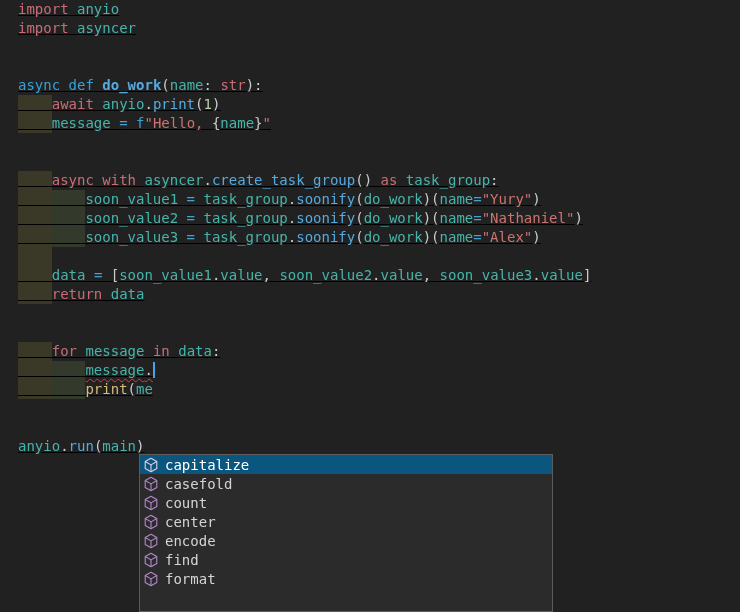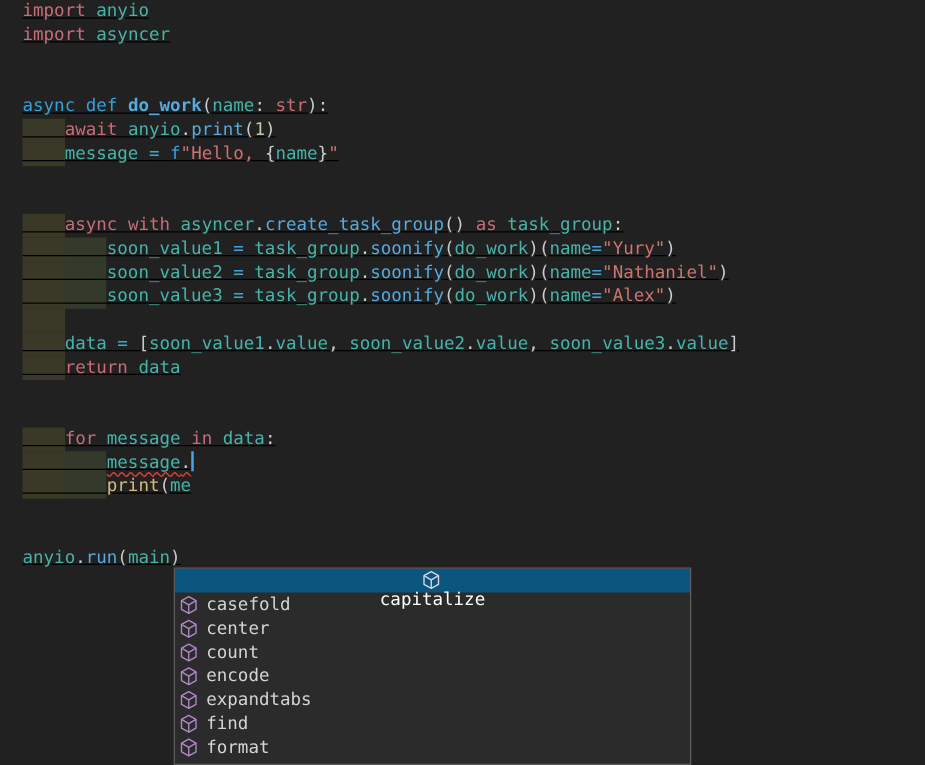--- a/index.html
+++ b/index.html
@@ -50,21 +50,21 @@
   }
   .suggest{
     position:absolute;left:139px;top:454px;width:414px;height:158px;
     background:var(--suggest-bg);border:1px solid var(--suggest-border);
     overflow:hidden;z-index:5;
   }
   .sg-row{
     display:flex;align-items:center;height:19px;font-size:14px;
     color:var(--suggest-text);cursor:default;
   }
-  .sg-row.sel{background:var(--suggest-selected-bg);color:var(--suggest-selected-text);flex-direction:column;}
+  .sg-row.sel{background:var(--suggest-selected-bg);color:var(--suggest-selected-text);}
   .sg-icon{width:16px;height:16px;margin:1px 6px 0 3px;flex:none;color:var(--method-icon-purple);}
   .sg-row.sel .sg-icon{color:var(--method-icon-selected);}
   .sg-label{white-space:pre;}
 </style>
 </head>
 <body>
 
 <div class="code-area">
     <div class="code-line"><span class="tok kwp">import</span><span class="tok pl"> </span><span class="tok id">anyio</span></div>
     <div class="code-line"><span class="tok kwp">import</span><span class="tok pl"> </span><span class="tok id">asyncer</span></div>
@@ -109,45 +109,37 @@
             <path d="M8 7.9 V14.7"></path>
           </svg></span>
         <span class="sg-label">casefold</span>
       </div>
       <div class="sg-row">
         <span class="sg-icon"><svg viewBox="0 0 16 16" width="16" height="16" fill="none" stroke="currentColor" stroke-width="1.1" stroke-linejoin="round">
             <path d="M8 1.3 L13.8 4.5 V11.5 L8 14.7 L2.2 11.5 V4.5 Z"></path>
             <path d="M2.2 4.5 L8 7.9 L13.8 4.5"></path>
             <path d="M8 7.9 V14.7"></path>
           </svg></span>
+        <span class="sg-label">count</span>
+      </div>
+      <div class="sg-row">
+        <span class="sg-icon"><svg viewBox="0 0 16 16" width="16" height="16" fill="none" stroke="currentColor" stroke-width="1.1" stroke-linejoin="round">
+            <path d="M8 1.3 L13.8 4.5 V11.5 L8 14.7 L2.2 11.5 V4.5 Z"></path>
+            <path d="M2.2 4.5 L8 7.9 L13.8 4.5"></path>
+            <path d="M8 7.9 V14.7"></path>
+          </svg></span>
         <span class="sg-label">center</span>
       </div>
       <div class="sg-row">
         <span class="sg-icon"><svg viewBox="0 0 16 16" width="16" height="16" fill="none" stroke="currentColor" stroke-width="1.1" stroke-linejoin="round">
             <path d="M8 1.3 L13.8 4.5 V11.5 L8 14.7 L2.2 11.5 V4.5 Z"></path>
             <path d="M2.2 4.5 L8 7.9 L13.8 4.5"></path>
             <path d="M8 7.9 V14.7"></path>
           </svg></span>
-        <span class="sg-label">count</span>
-      </div>
-      <div class="sg-row">
-        <span class="sg-icon"><svg viewBox="0 0 16 16" width="16" height="16" fill="none" stroke="currentColor" stroke-width="1.1" stroke-linejoin="round">
-            <path d="M8 1.3 L13.8 4.5 V11.5 L8 14.7 L2.2 11.5 V4.5 Z"></path>
-            <path d="M2.2 4.5 L8 7.9 L13.8 4.5"></path>
-            <path d="M8 7.9 V14.7"></path>
-          </svg></span>
         <span class="sg-label">encode</span>
-      </div>
-      <div class="sg-row">
-        <span class="sg-icon"><svg viewBox="0 0 16 16" width="16" height="16" fill="none" stroke="currentColor" stroke-width="1.1" stroke-linejoin="round">
-            <path d="M8 1.3 L13.8 4.5 V11.5 L8 14.7 L2.2 11.5 V4.5 Z"></path>
-            <path d="M2.2 4.5 L8 7.9 L13.8 4.5"></path>
-            <path d="M8 7.9 V14.7"></path>
-          </svg></span>
-        <span class="sg-label">expandtabs</span>
       </div>
       <div class="sg-row">
         <span class="sg-icon"><svg viewBox="0 0 16 16" width="16" height="16" fill="none" stroke="currentColor" stroke-width="1.1" stroke-linejoin="round">
             <path d="M8 1.3 L13.8 4.5 V11.5 L8 14.7 L2.2 11.5 V4.5 Z"></path>
             <path d="M2.2 4.5 L8 7.9 L13.8 4.5"></path>
             <path d="M8 7.9 V14.7"></path>
           </svg></span>
         <span class="sg-label">find</span>
       </div>
       <div class="sg-row">

